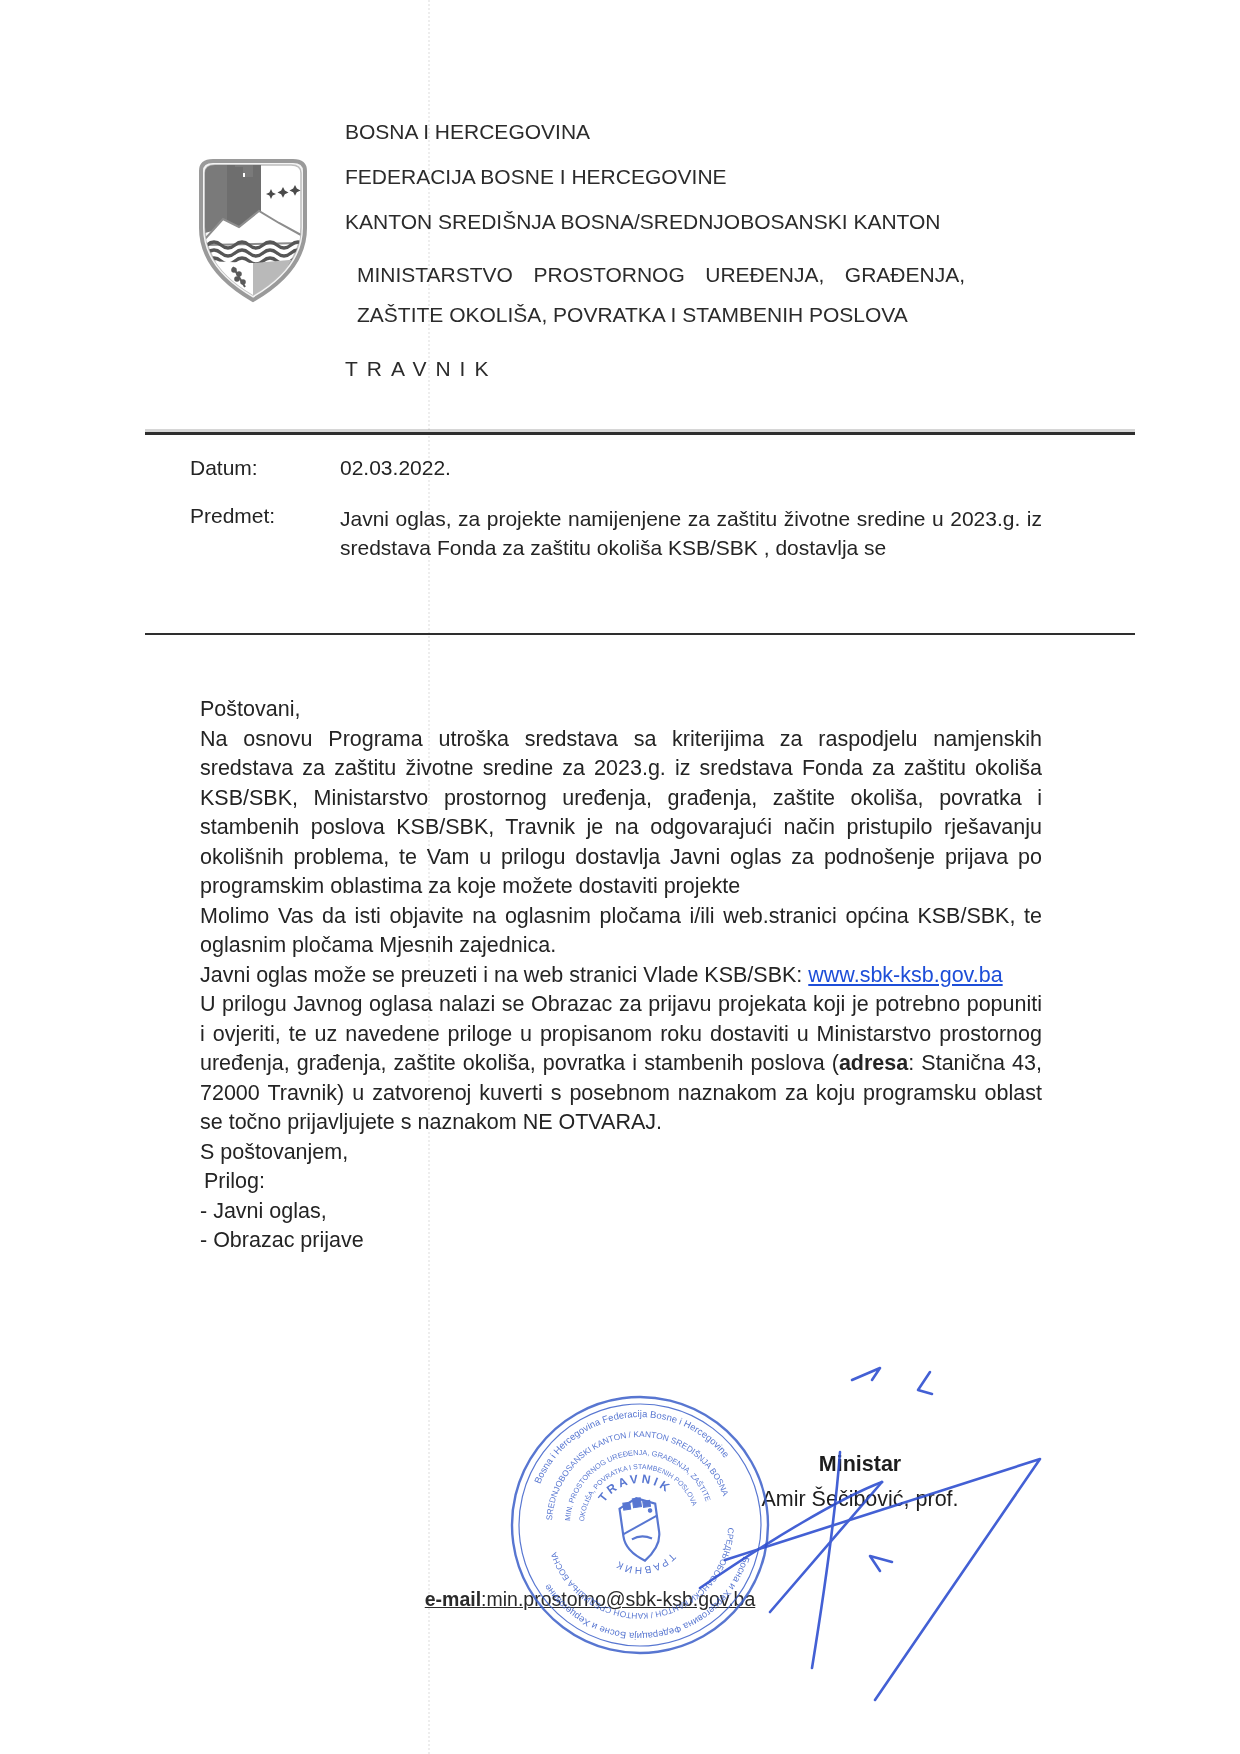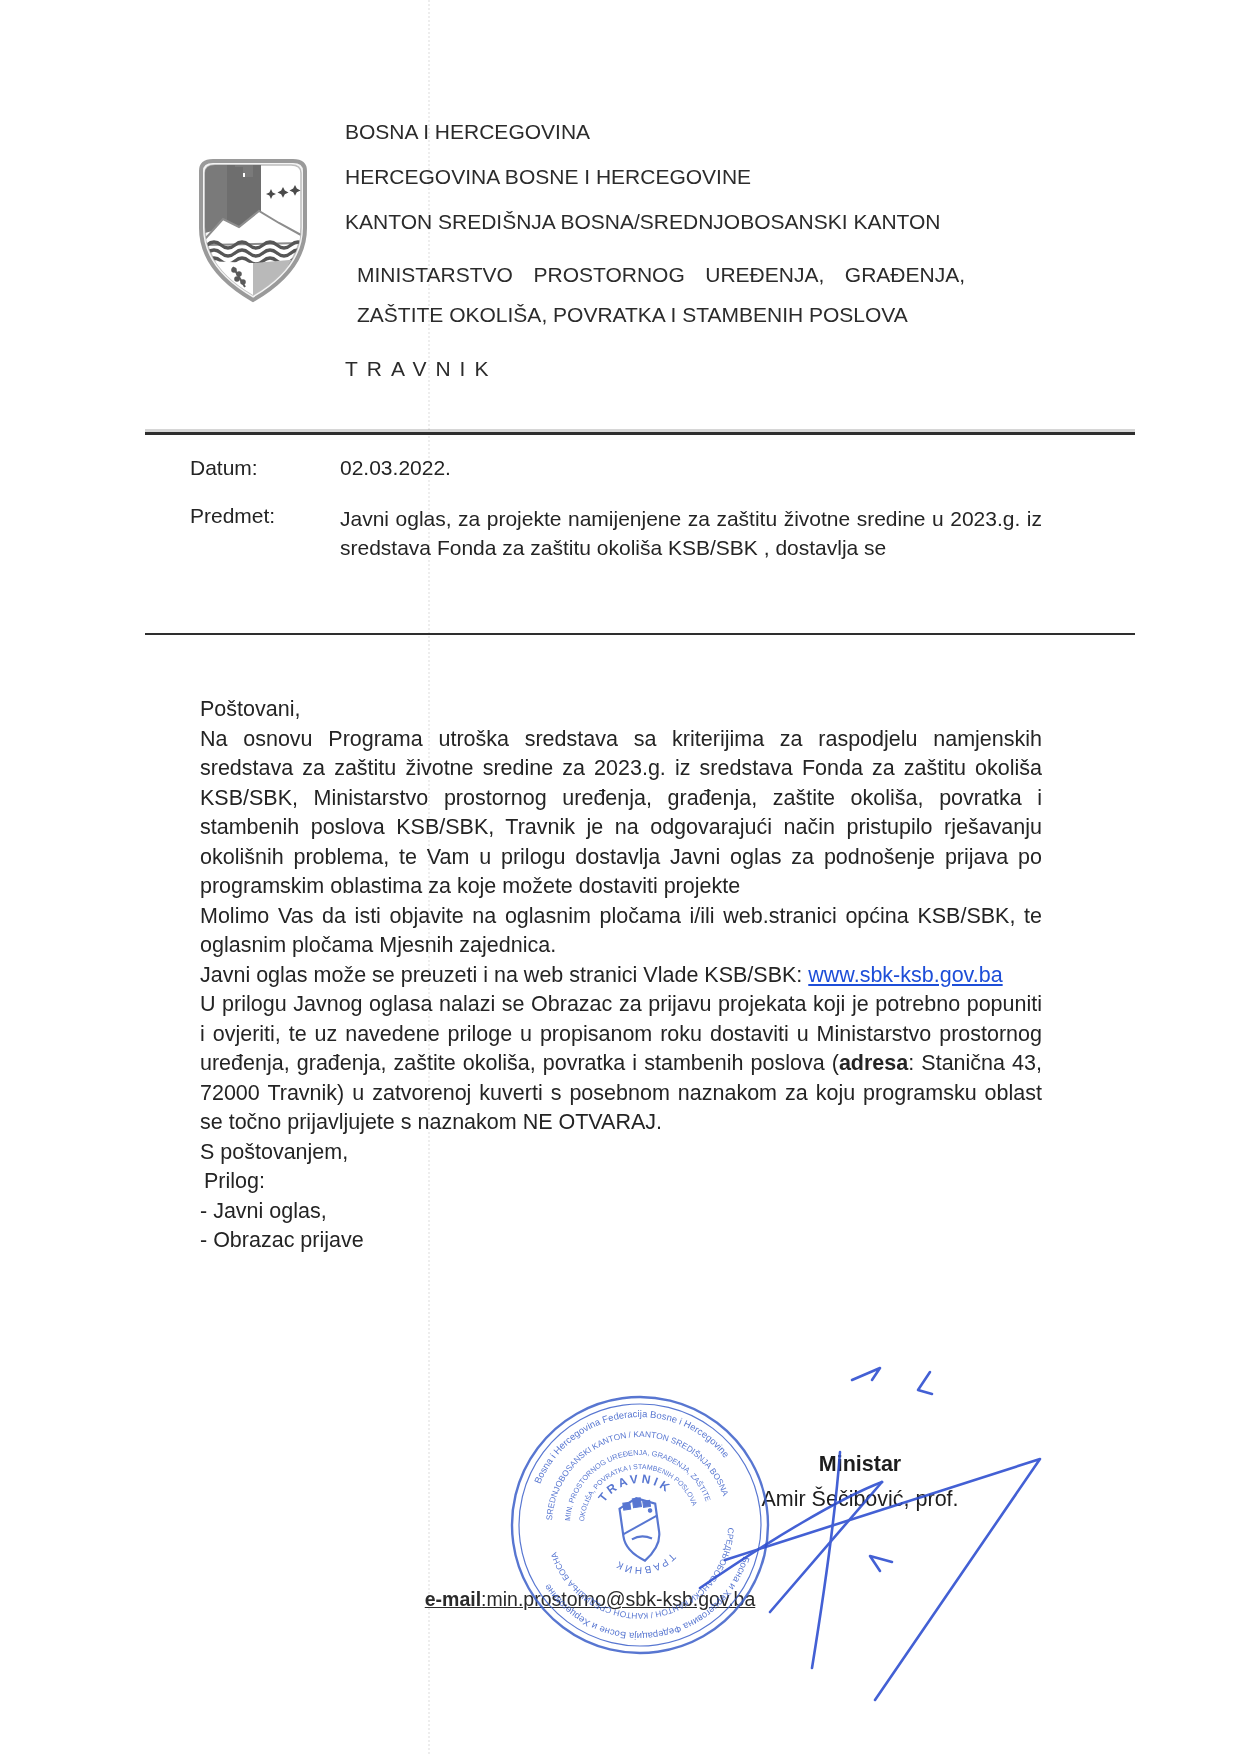--- a/index.html
+++ b/index.html
@@ -96,21 +96,21 @@
         <circle cx="51" cy="115" r="1.8"></circle>
           <circle cx="56" cy="119" r="1.8"></circle>
         <circle cx="54" cy="124" r="1.8"></circle>
           <circle cx="60" cy="127" r="1.8"></circle>
       </g>
     </g>
   </svg>
 
   <div class="letterhead">
     <div class="lh-line">BOSNA I HERCEGOVINA</div>
-    <div class="lh-line">HERCEGOVINA BOSNE I HERCEGOVINE</div>
+    <div class="lh-line">FEDERACIJA BOSNE I HERCEGOVINE</div>
     <div class="lh-line">KANTON SREDIŠNJA BOSNA/SREDNJOBOSANSKI KANTON</div>
     <div class="lh-ministry">MINISTARSTVO PROSTORNOG UREĐENJA, GRAĐENJA, ZAŠTITE OKOLIŠA, POVRATKA I STAMBENIH POSLOVA</div>
     <div class="lh-city">TRAVNIK</div>
   </div>
 
   <div class="rule rule1"></div>
 
   <div class="meta">
     <div class="meta-row">
       <span>Datum:</span>

